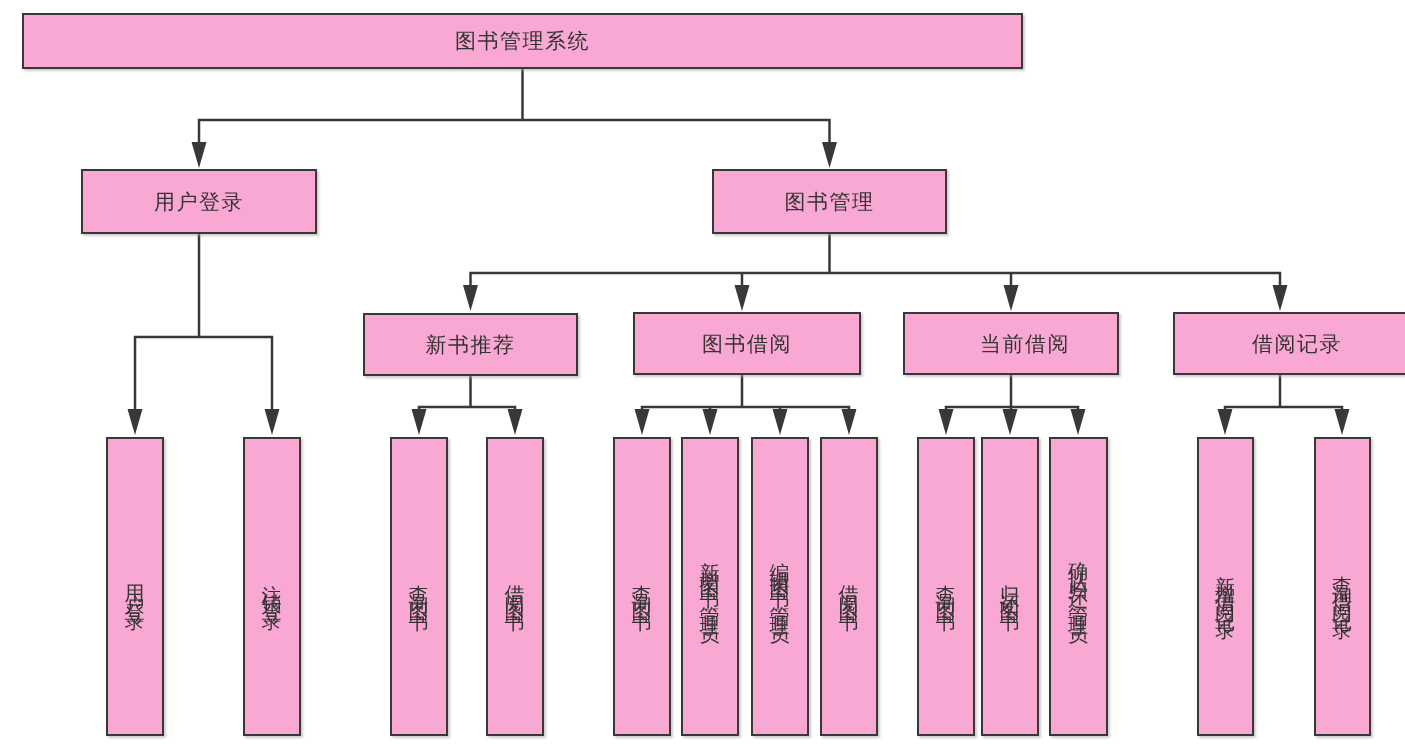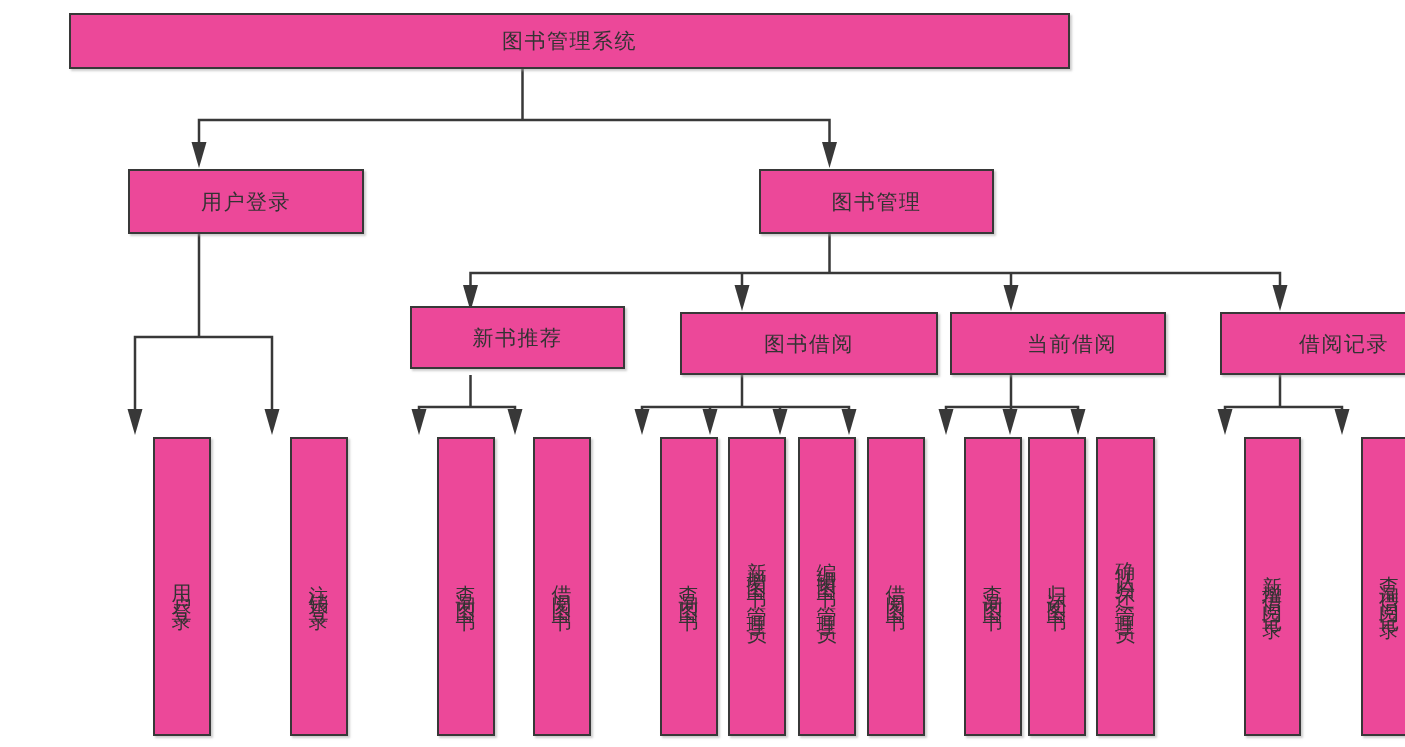--- a/index.html
+++ b/index.html
@@ -9,27 +9,26 @@
     width: 1405px;
     height: 747px;
     background: #ffffff;
     font-family: "Liberation Sans", sans-serif;
     overflow: hidden;
   }
   .conn { position: absolute; left: 0; top: 0; }
   .box {
     position: absolute;
     border: 2.5px solid #383838;
-    background: #ec4899;
+    background: #f9a8d4;
     display: flex;
     align-items: center;
     justify-content: center;
     color: #333333;
     box-shadow: 2px 2px 2px rgba(165,165,165,0.55);
-    margin-left: 47px;
   }
   .hbox {
     font-size: 21px;
     letter-spacing: 1.5px;
     white-space: nowrap;
   }
   .vbox {
     writing-mode: vertical-rl;
     text-orientation: mixed;
     font-size: 20px;
@@ -89,22 +88,22 @@
       <polygon points="1217.5,409 1232.5,409 1225,435"></polygon>
       <polygon points="1334.5,409 1349.5,409 1342,435"></polygon>
     </g>
   </svg>
 
   <div class="box hbox" style="left:22px; top:13px; width:1001px; height:56px;">图书管理系统</div>
 
   <div class="box hbox" style="left:81px; top:169px; width:236px; height:65px;">用户登录</div>
   <div class="box hbox" style="left:712px; top:169px; width:235px; height:65px;">图书管理</div>
 
-  <div class="box hbox" style="left:363px; top:306px; width:215px; height:63px;">新书推荐</div>
-  <div class="box hbox" style="left:633px; top:312px; width:258px; height:63px;">图书借阅</div>
+  <div class="box hbox" style="left:363px; top:313px; width:215px; height:63px;">新书推荐</div>
+  <div class="box hbox" style="left:633px; top:312px; width:228px; height:63px;">图书借阅</div>
   <div class="box hbox" style="left:903px; top:312px; width:216px; height:63px;padding-left:28px;">当前借阅</div>
   <div class="box hbox" style="left:1173px; top:312px; width:248px; height:63px;">借阅记录</div>
 
   <div class="box vbox" style="left:106px; top:437px; width:58px; height:299px;">用户登录</div>
   <div class="box vbox" style="left:243px; top:437px; width:58px; height:299px;">注销登录</div>
 
   <div class="box vbox" style="left:390px; top:437px; width:58px; height:299px;">查询图书</div>
   <div class="box vbox" style="left:486px; top:437px; width:58px; height:299px;">借阅图书</div>
 
   <div class="box vbox" style="left:613px; top:437px; width:58px; height:299px;">查询图书</div>

